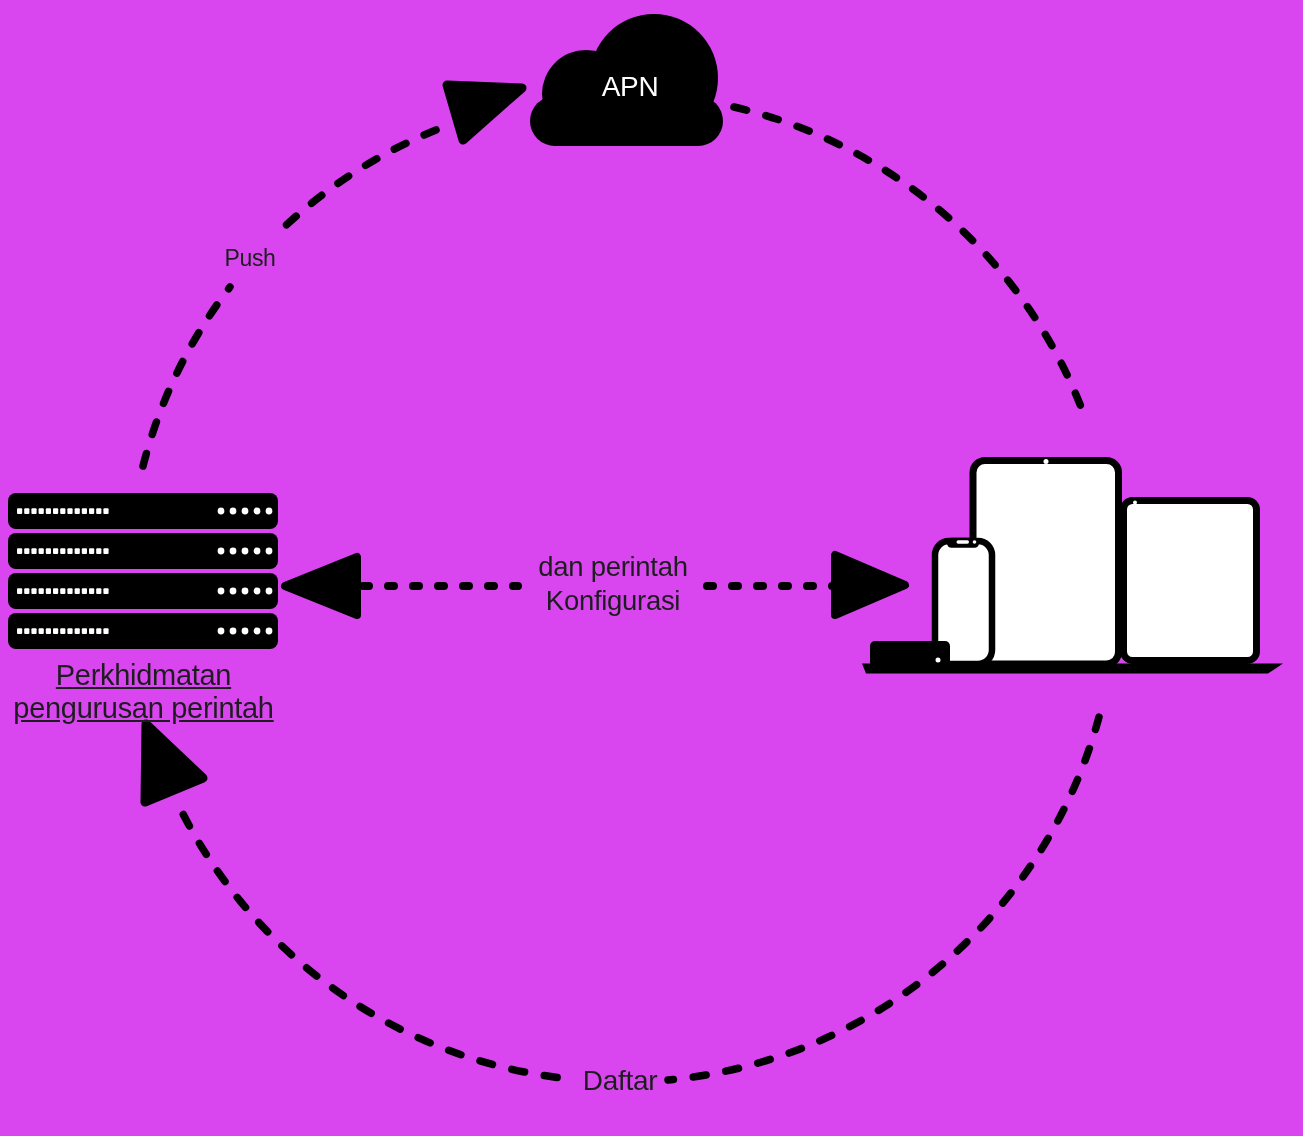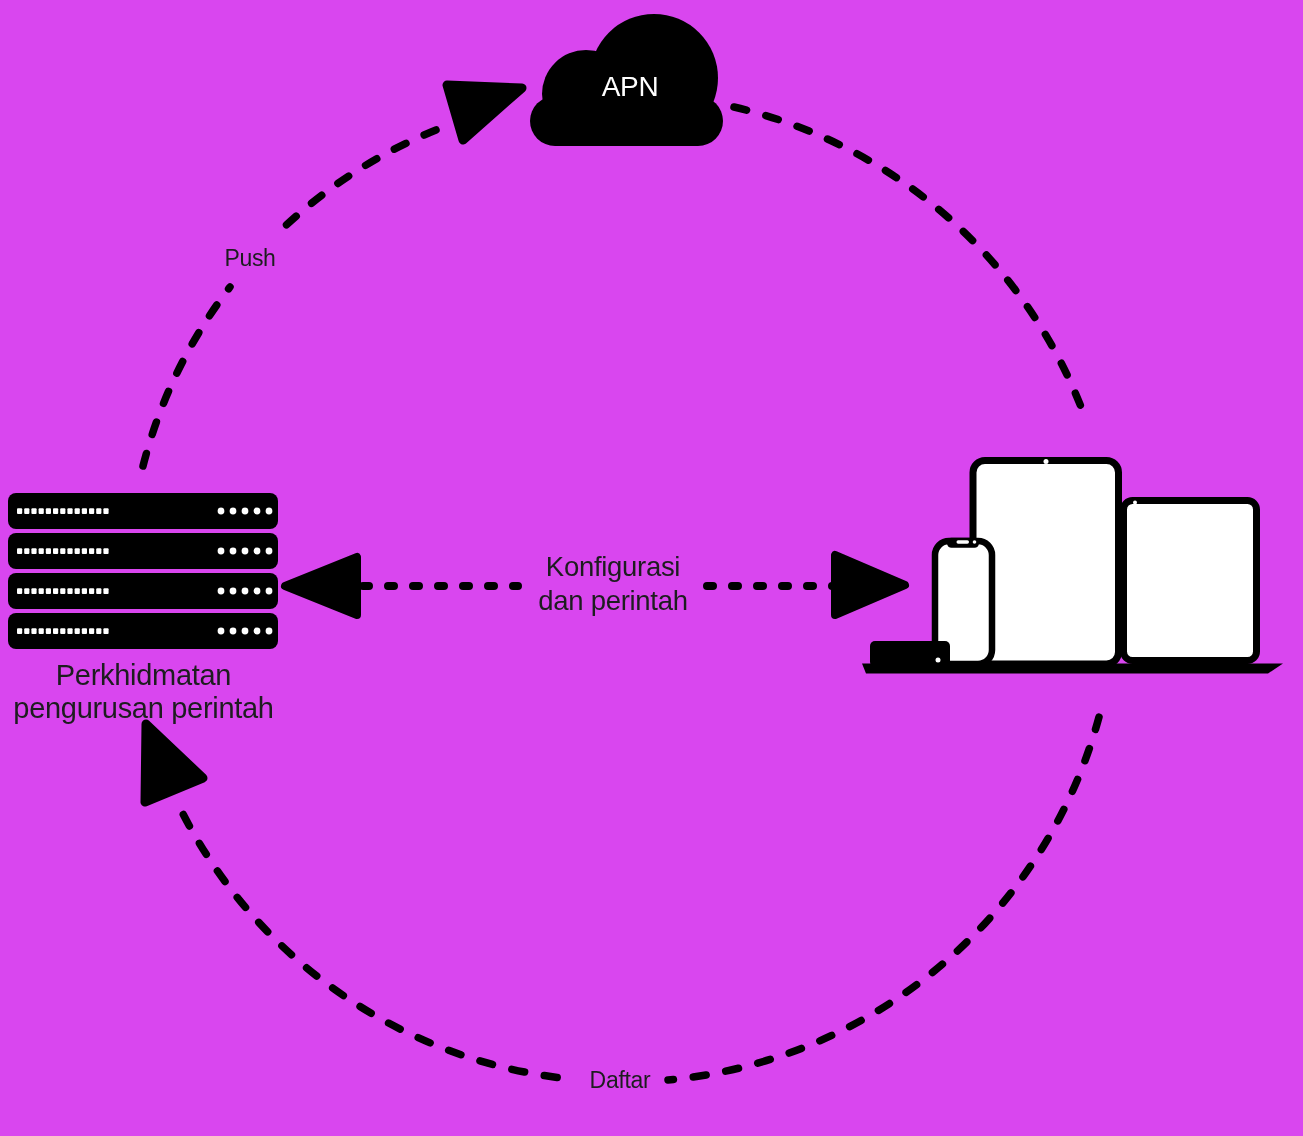--- a/index.html
+++ b/index.html
@@ -36,25 +36,25 @@
   #push-label {
     left: 188px; top: 243px; width: 124px;
     font-size: 23px; line-height: 31px;
   }
   #config-label {
     left: 488px; top: 550px; width: 250px;
     font-size: 27.5px; line-height: 34px;
   }
   #daftar-label {
     left: 558px; top: 1065px; width: 124px;
-    font-size: 23px; line-height: 31px;
+    font-size: 28px; line-height: 31px;
   }
   #server-label {
     left: 0px; top: 659px; width: 287px;
-    font-size: 29px; line-height: 33px;
+    font-size: 29px; line-height: 33px; text-decoration: underline;
   }
 </style>
 </head>
 <body>
 
 <div id="canvas">
 
   <svg id="shapes" width="1303" height="1136" viewBox="0 0 1303 1136">
 
     <defs>
@@ -139,22 +139,22 @@
       </g>
       <polygon fill="#000" points="862,663.5 1283,663.5 1268,673.5 866,673.5"></polygon>
     </g>
   </svg>
 
   <div class="label" id="apn-label">APN</div>
 
   <div class="label" id="push-label">Push</div>
 
   <div class="label" id="config-label">
+    <span>dan perintah</span>
     <span>Konfigurasi</span>
-    <span>dan perintah</span>
   </div>
 
   <div class="label" id="daftar-label">Daftar</div>
 
   <div class="label" id="server-label">
     <span>Perkhidmatan</span>
     <span>pengurusan perintah</span>
   </div>
 
 </div>

